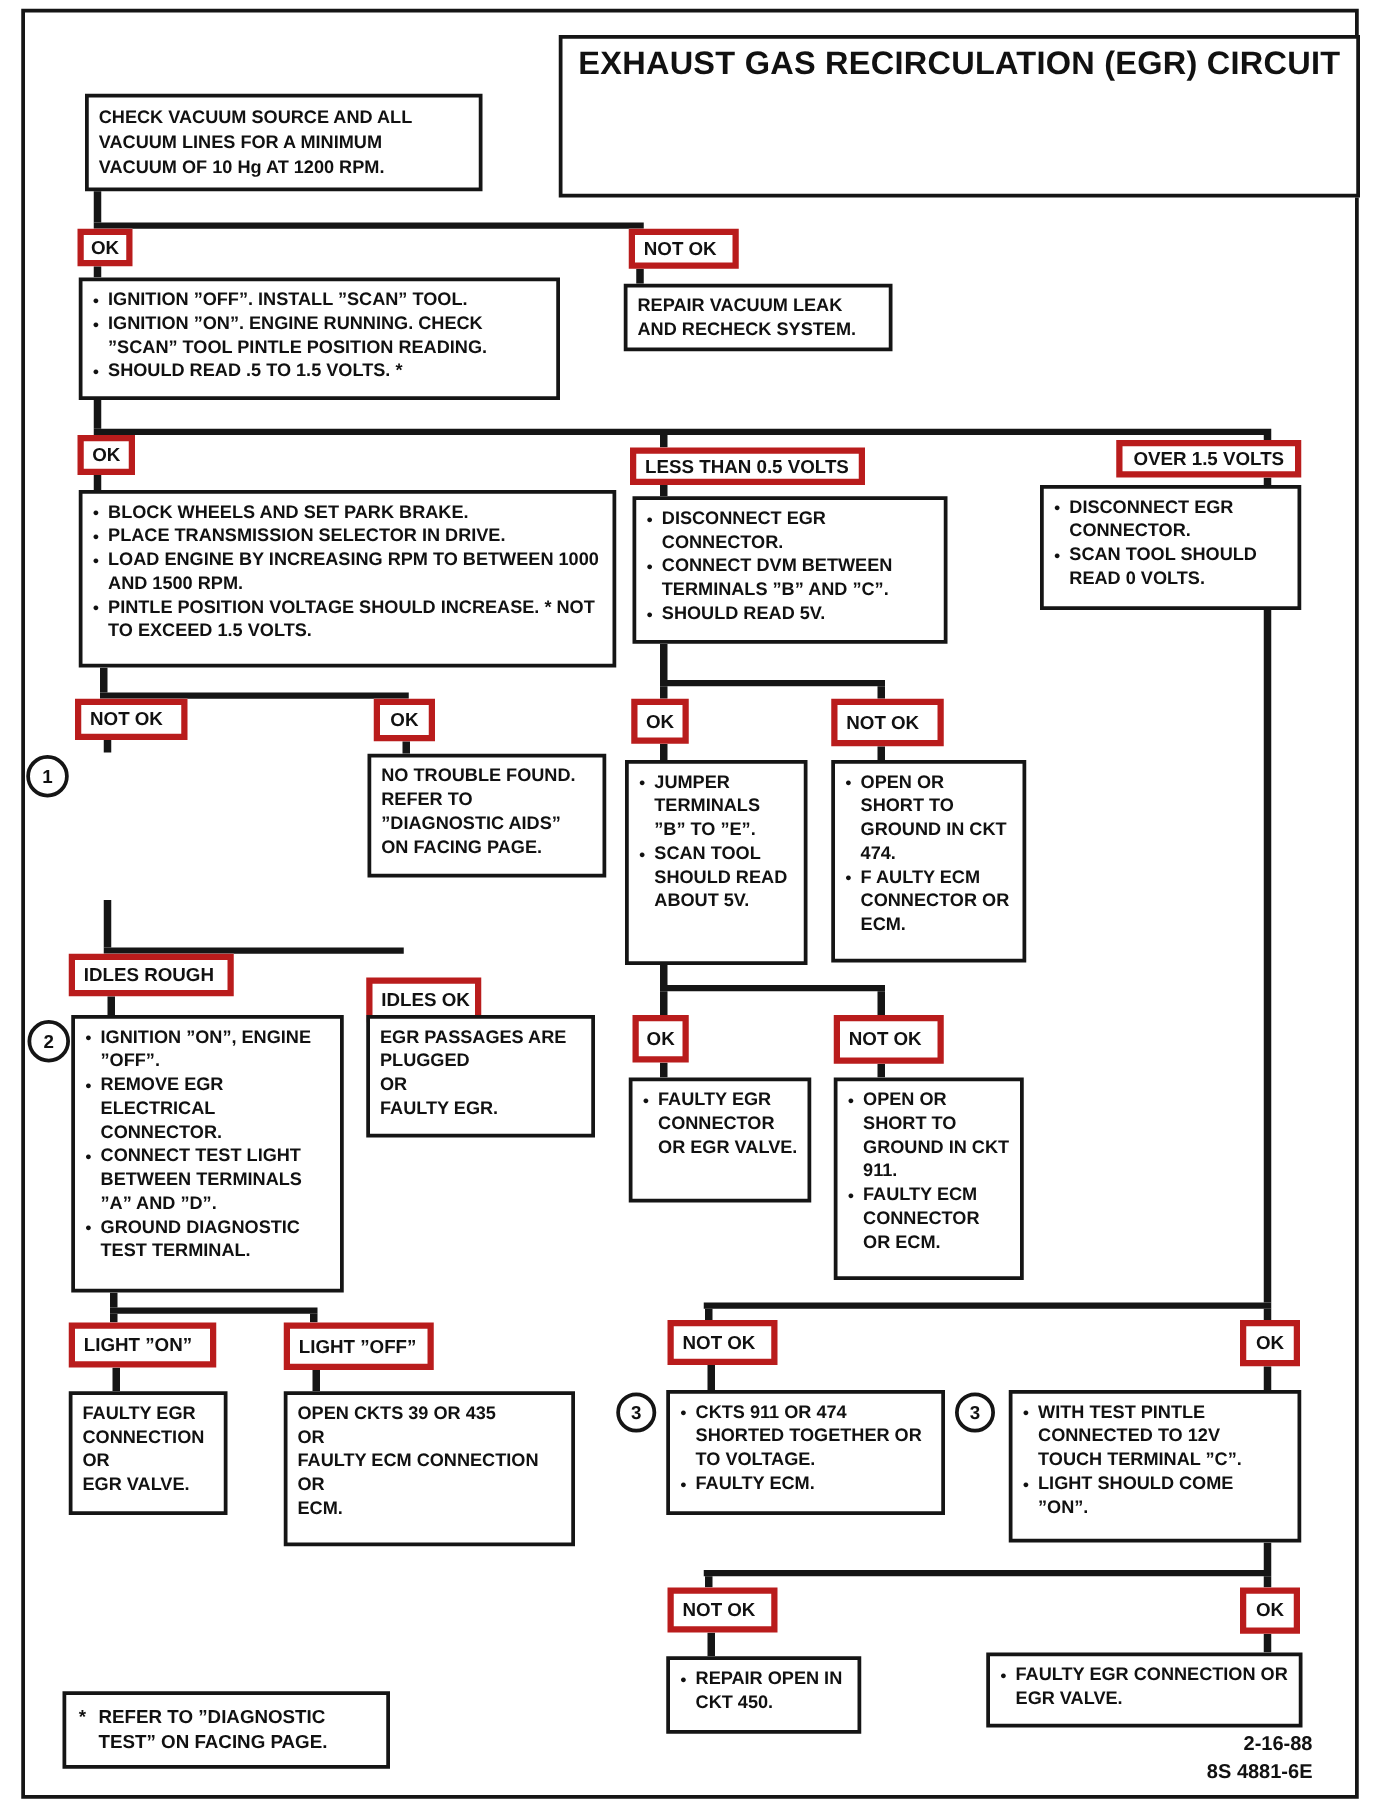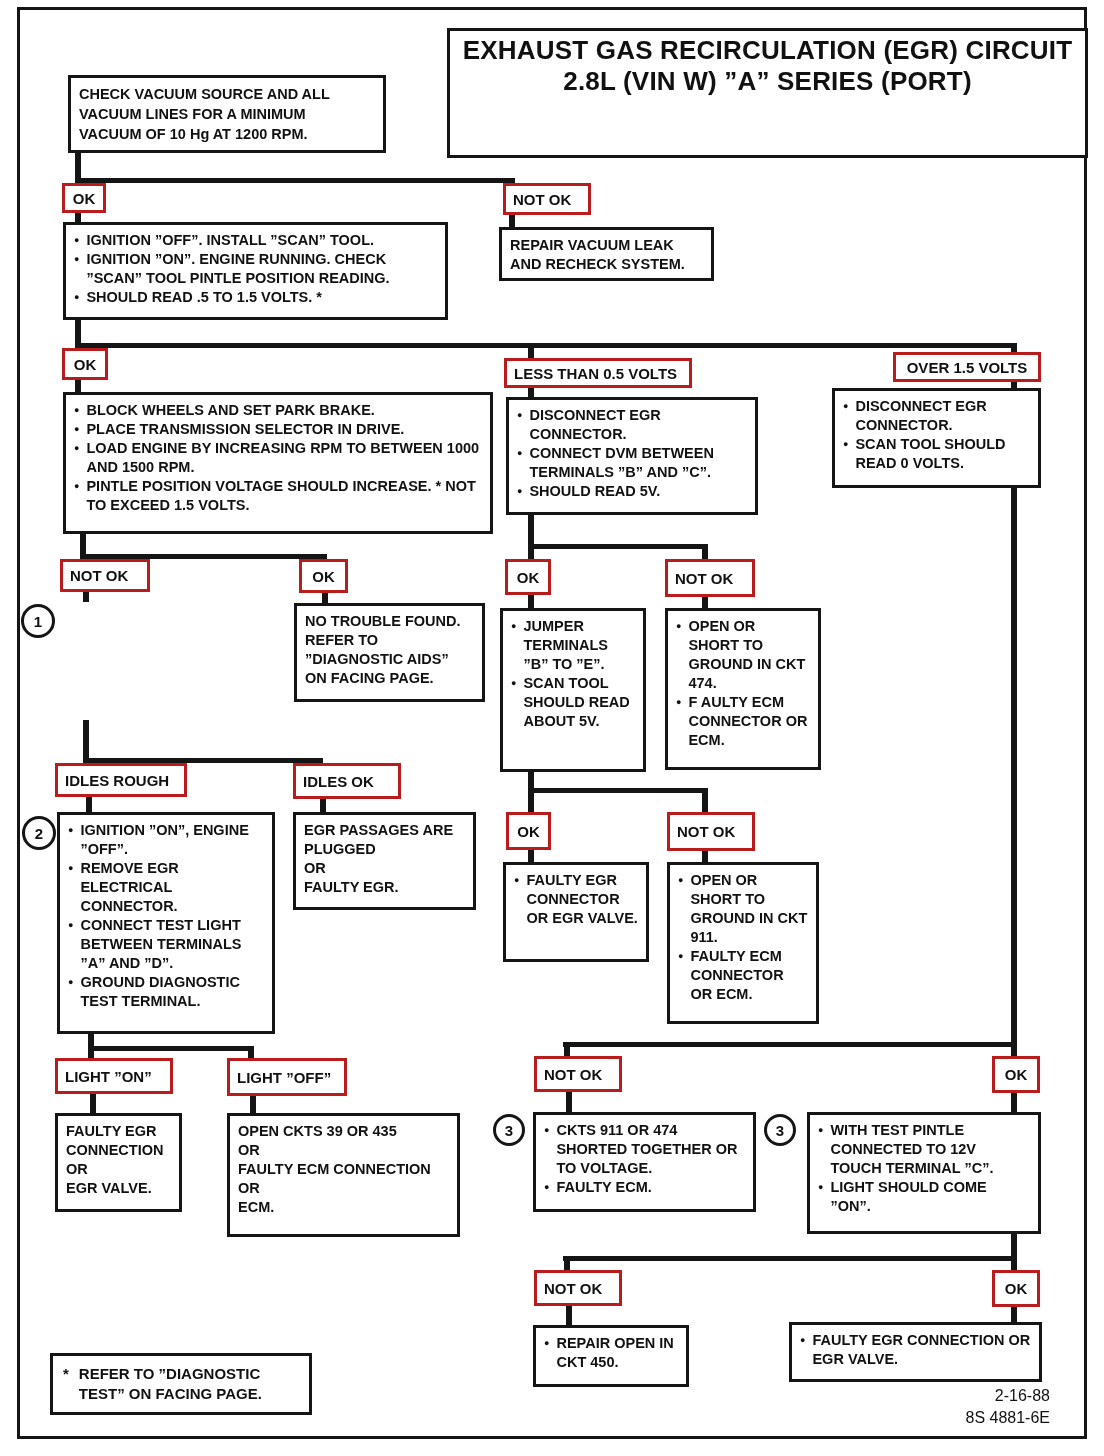--- a/index.html
+++ b/index.html
@@ -2,45 +2,44 @@
 <html><head>
 <meta charset="utf-8">
 <style>
   html,body{margin:0;padding:0;background:#e8e8e4;}
   .page{position:relative;width:1104px;height:1456px;background:#ffffff;
         font-family:"Liberation Sans",sans-serif;color:#111;overflow:hidden;}
   .abs{position:absolute;box-sizing:border-box;}
   .pborder{border:3px solid #151515;}
   .nb{border:3px solid #151515;background:#fff;padding:6px 8px;font-weight:700;
       font-size:14.5px;line-height:19px;}
-  .lb{border:3px solid #b91c1c;background:#fff;font-weight:700;font-size:15px;
+  .lb{border:5px solid #b91c1c;background:#fff;font-weight:700;font-size:15px;
       display:flex;align-items:center;padding:0 7px;white-space:nowrap;}
   .lb.ctr{justify-content:center;padding:0;}
   .line{background:#151515;}
   .bul{display:flex;gap:7px;align-items:flex-start;}
   .bul .dot{font-size:9px;line-height:19px;flex:0 0 auto;}
   .circle{border:3px solid #151515;border-radius:50%;background:#fff;font-weight:700;
           font-size:15px;display:flex;align-items:center;justify-content:center;}
   .title-box{border:3px solid #151515;background:#fff;text-align:center;padding-top:4px;}
   .title-code{font-size:37px;font-weight:700;letter-spacing:1px;line-height:44px;}
   .title-sub{font-size:26px;font-weight:700;line-height:31px;letter-spacing:.2px;}
   .footnote{border:3px solid #151515;background:#fff;display:flex;gap:10px;
             font-weight:700;font-size:15px;line-height:20px;padding:8px 10px;}
-  .footer-txt{font-weight:400;font-size:16px;text-align:right;}
+  .footer-txt{font-weight:700;font-size:16px;text-align:right;}
 </style>
 </head>
 <body>
 
 <div class="page">
 
   <div class="abs pborder" style="left:17px;top:7px;width:1070px;height:1432px"></div>
 
   <div class="abs title-box" style="left:447px;top:28px;width:641px;height:130px">
     <div class="title-sub">EXHAUST GAS RECIRCULATION (EGR) CIRCUIT</div>
-    <div class="title-sub">2.8L (VIN W) ”A” SERIES (PORT)</div>
   </div>
 
   <div class="abs line" style="left:75px;top:178px;width:440px;height:5px"></div>
   <div class="abs line" style="left:75px;top:343px;width:942px;height:5px"></div>
   <div class="abs line" style="left:80px;top:554px;width:247px;height:5px"></div>
   <div class="abs line" style="left:83px;top:758px;width:240px;height:5px"></div>
   <div class="abs line" style="left:88px;top:1046px;width:166px;height:5px"></div>
   <div class="abs line" style="left:528px;top:544px;width:180px;height:5px"></div>
   <div class="abs line" style="left:528px;top:788px;width:180px;height:5px"></div>
   <div class="abs line" style="left:563px;top:1042px;width:454px;height:5px"></div>
@@ -196,21 +195,21 @@
         <span class="dot">●</span>
         <span>OPEN OR SHORT TO GROUND IN CKT 474.</span>
       </div>
     <div class="bul">
         <span class="dot">●</span>
         <span>F AULTY ECM CONNECTOR OR ECM.</span>
       </div>
   </div>
 
   <div class="abs lb" style="left:55px;top:763px;width:132px;height:34px">IDLES ROUGH</div>
-  <div class="abs lb" style="left:293px;top:763px;width:108px;height:36px">IDLES OK</div>
+  <div class="abs lb" style="left:293px;top:782px;width:92px;height:36px">IDLES OK</div>
 
   <div class="abs circle" style="left:22px;top:816px;width:34px;height:34px">2</div>
   <div class="abs nb" style="left:57px;top:812px;width:218px;height:222px">
     <div class="bul">
         <span class="dot">●</span>
         <span>IGNITION ”ON”, ENGINE ”OFF”.</span>
       </div>
     <div class="bul">
         <span class="dot">●</span>
         <span>REMOVE EGR ELECTRICAL CONNECTOR.</span>

